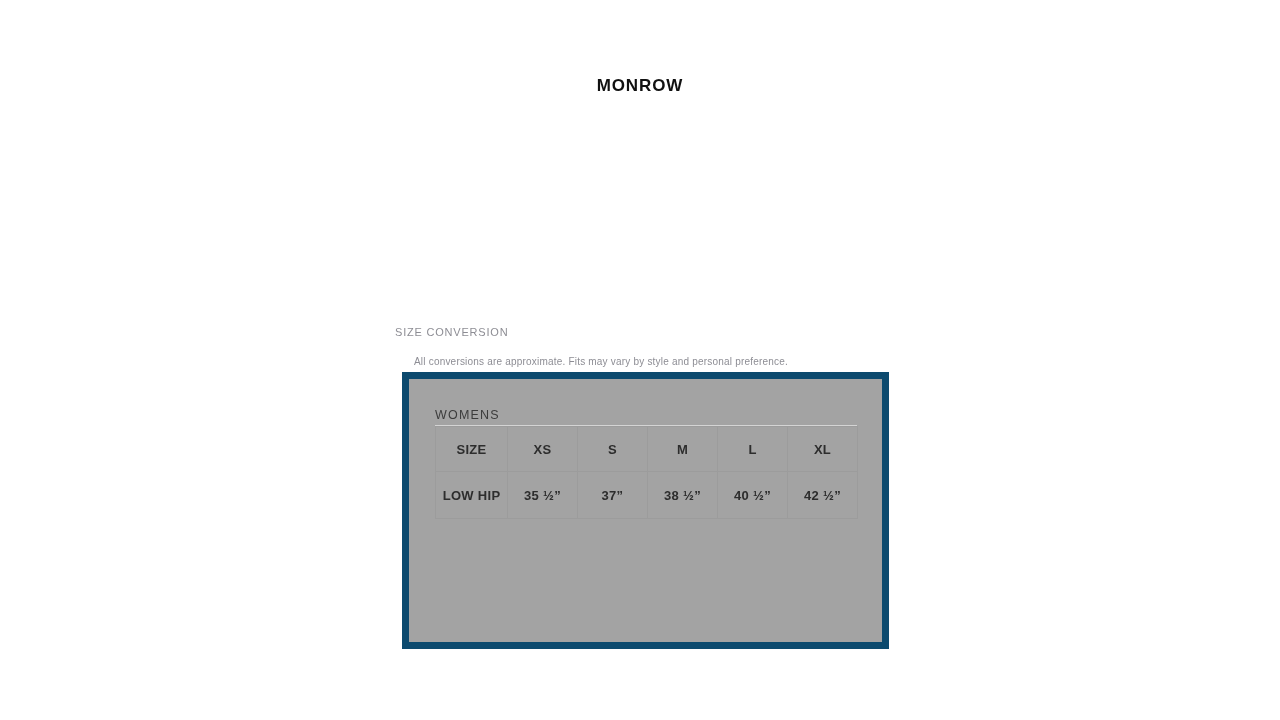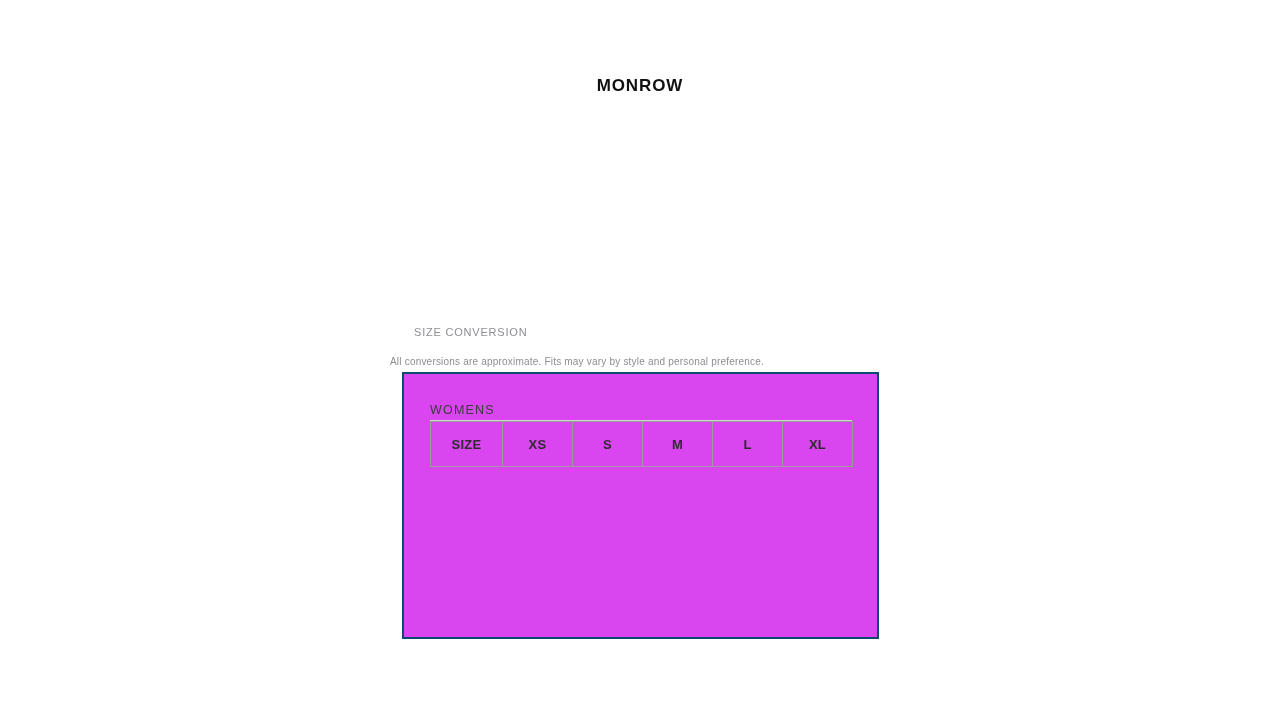--- a/index.html
+++ b/index.html
@@ -24,44 +24,44 @@
     text-align: center;
     font-size: 17px;
     font-weight: bold;
     letter-spacing: 0.9px;
     color: #111111;
     cursor: pointer;
   }
   
   .section-heading {
     position: absolute;
-    left: 414px;
+    left: 395px;
     top: 326px;
     font-size: 11px;
     letter-spacing: 0.8px;
     color: #8d8d94;
   }
   
   .disclaimer {
     position: absolute;
-    left: 390px;
+    left: 414px;
     top: 356px;
     font-size: 10px;
     letter-spacing: 0.2px;
     color: #8d8d94;
   }
   
   .chart-panel {
     position: absolute;
     left: 402px;
     top: 372px;
     width: 473px;
     height: 263px;
-    border: 2px solid #0c4a6e;
-    background: #d946ef;
+    border: 7px solid #0c4a6e;
+    background: #a3a3a3;
   }
   
   .tabs-row {
     margin: 26px 0 0 26px;
     width: 422px;
     border-bottom: 1px solid #d4d4d4;
   }
   .tab-label {
     display: inline-block;
     padding-bottom: 2px;
@@ -123,18 +123,26 @@
       </colgroup>
       <tbody>
         <tr class="header-row">
           <th>SIZE</th>
           <th>XS</th>
           <th>S</th>
           <th>M</th>
           <th>L</th>
           <th>XL</th>
         </tr>
+        <tr class="data-row">
+          <td>LOW HIP</td>
+          <td>35 ½”</td>
+          <td>37”</td>
+          <td>38 ½”</td>
+          <td>40 ½”</td>
+          <td>42 ½”</td>
+        </tr>
       </tbody>
     </table>
 
   </div>
 
 </div>
 
 </body></html>

